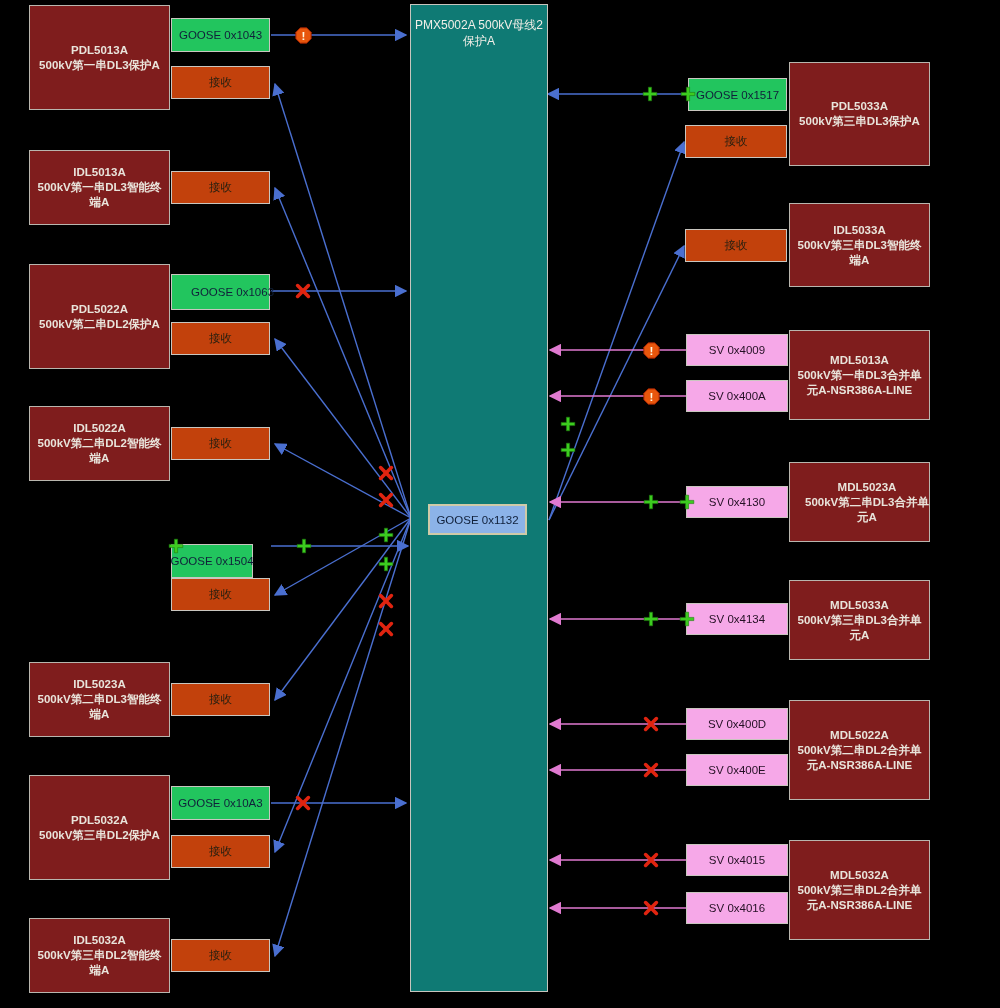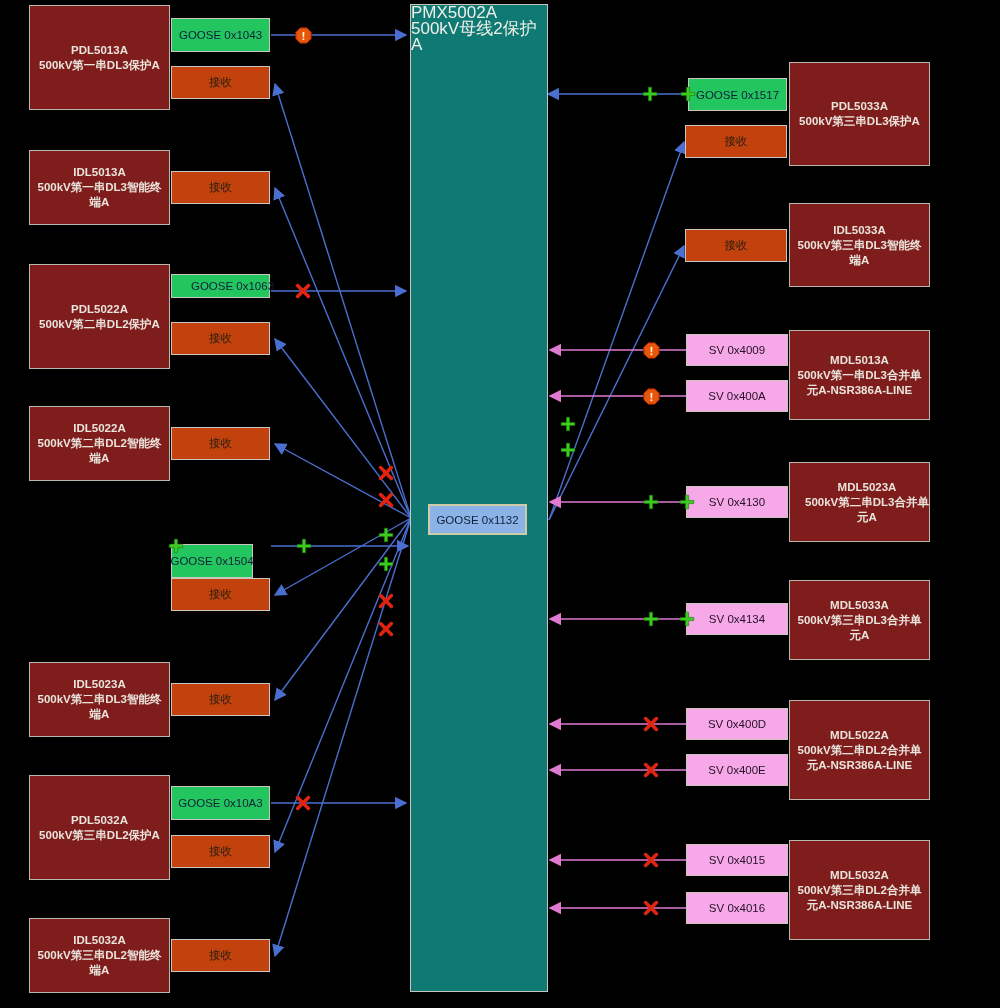--- a/index.html
+++ b/index.html
@@ -38,23 +38,23 @@
   }
   .sig.goose { background:#22c55e; color:#10203a;justify-content:center; }
   .sig.recv  { background:#c2410c; color:#2a2010; }
   .sig.sv    { background:#f6a8e8; color:#241024; }
 
   .center {
     position:absolute;
     background:#0f7a74;
     border:1px solid #c8c5be;
     color:#f2efe8;
-    font-size:17px; line-height:16px;
-    text-align:left;
-    padding-top:0;
+    font-size:12px; line-height:16px;
+    text-align:center;
+    padding-top:12px;
     z-index:3;
   }
   .center-goose {
     position:absolute;
     background:#8cb3e8;
     border:2px solid #cfcaa8;
     color:#10203a;
     font-size:11.5px;
     display:flex; align-items:center; justify-content:center;
     z-index:7;
@@ -146,21 +146,21 @@
     <span class="ln">端A</span>
   </div>
   <div class="sig recv" style="left:171px; top:171px; width:99px; height:33px;">
     <span>接收</span>
   </div>
 
   <div class="dev" style="left:29px; top:264px; width:141px; height:105px;">
     <span class="ln">PDL5022A</span>
     <span class="ln">500kV第二串DL2保护A</span>
   </div>
-  <div class="sig goose" style="left:171px; top:274px; width:99px; height:24px;padding-left:24px;">
+  <div class="sig goose" style="left:171px; top:274px; width:99px; height:36px;padding-left:24px;">
     <span>GOOSE 0x1063</span>
   </div>
   <div class="sig recv" style="left:171px; top:322px; width:99px; height:33px;">
     <span>接收</span>
   </div>
 
   <div class="dev" style="left:29px; top:406px; width:141px; height:75px;">
     <span class="ln">IDL5022A</span>
     <span class="ln">500kV第二串DL2智能终</span>
     <span class="ln">端A</span>

